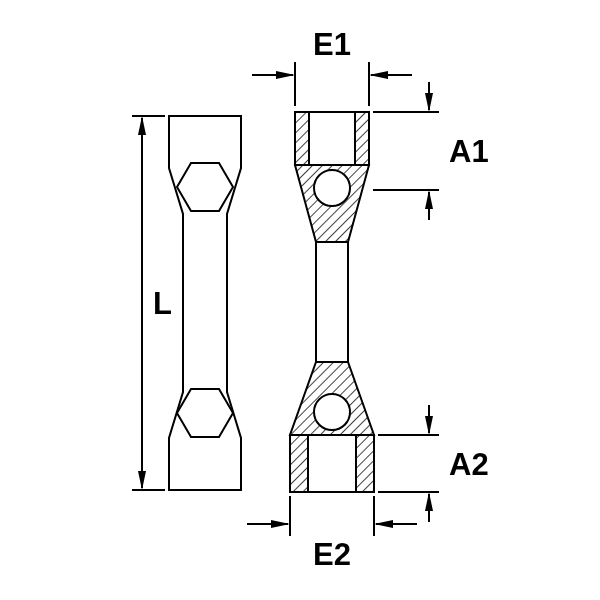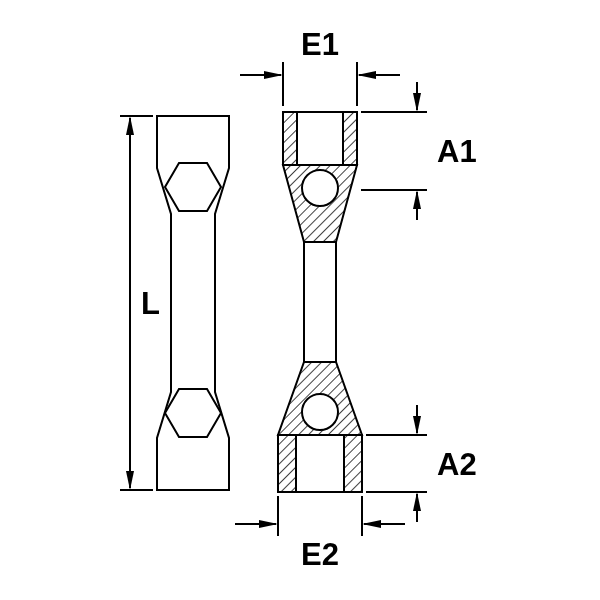--- a/index.html
+++ b/index.html
@@ -6,20 +6,21 @@
       margin: 0;
       padding: 0;
       background: #ffffff;
     }
     .canvas {
       position: relative;
       width: 524px;
       height: 600px;
       background: #ffffff;
       overflow: hidden;
+      margin-left: 12px;
     }
     svg {
       display: block;
     }
     .outline {
       fill: #ffffff;
       stroke: #000000;
       stroke-width: 2;
       stroke-linejoin: miter;
     }

